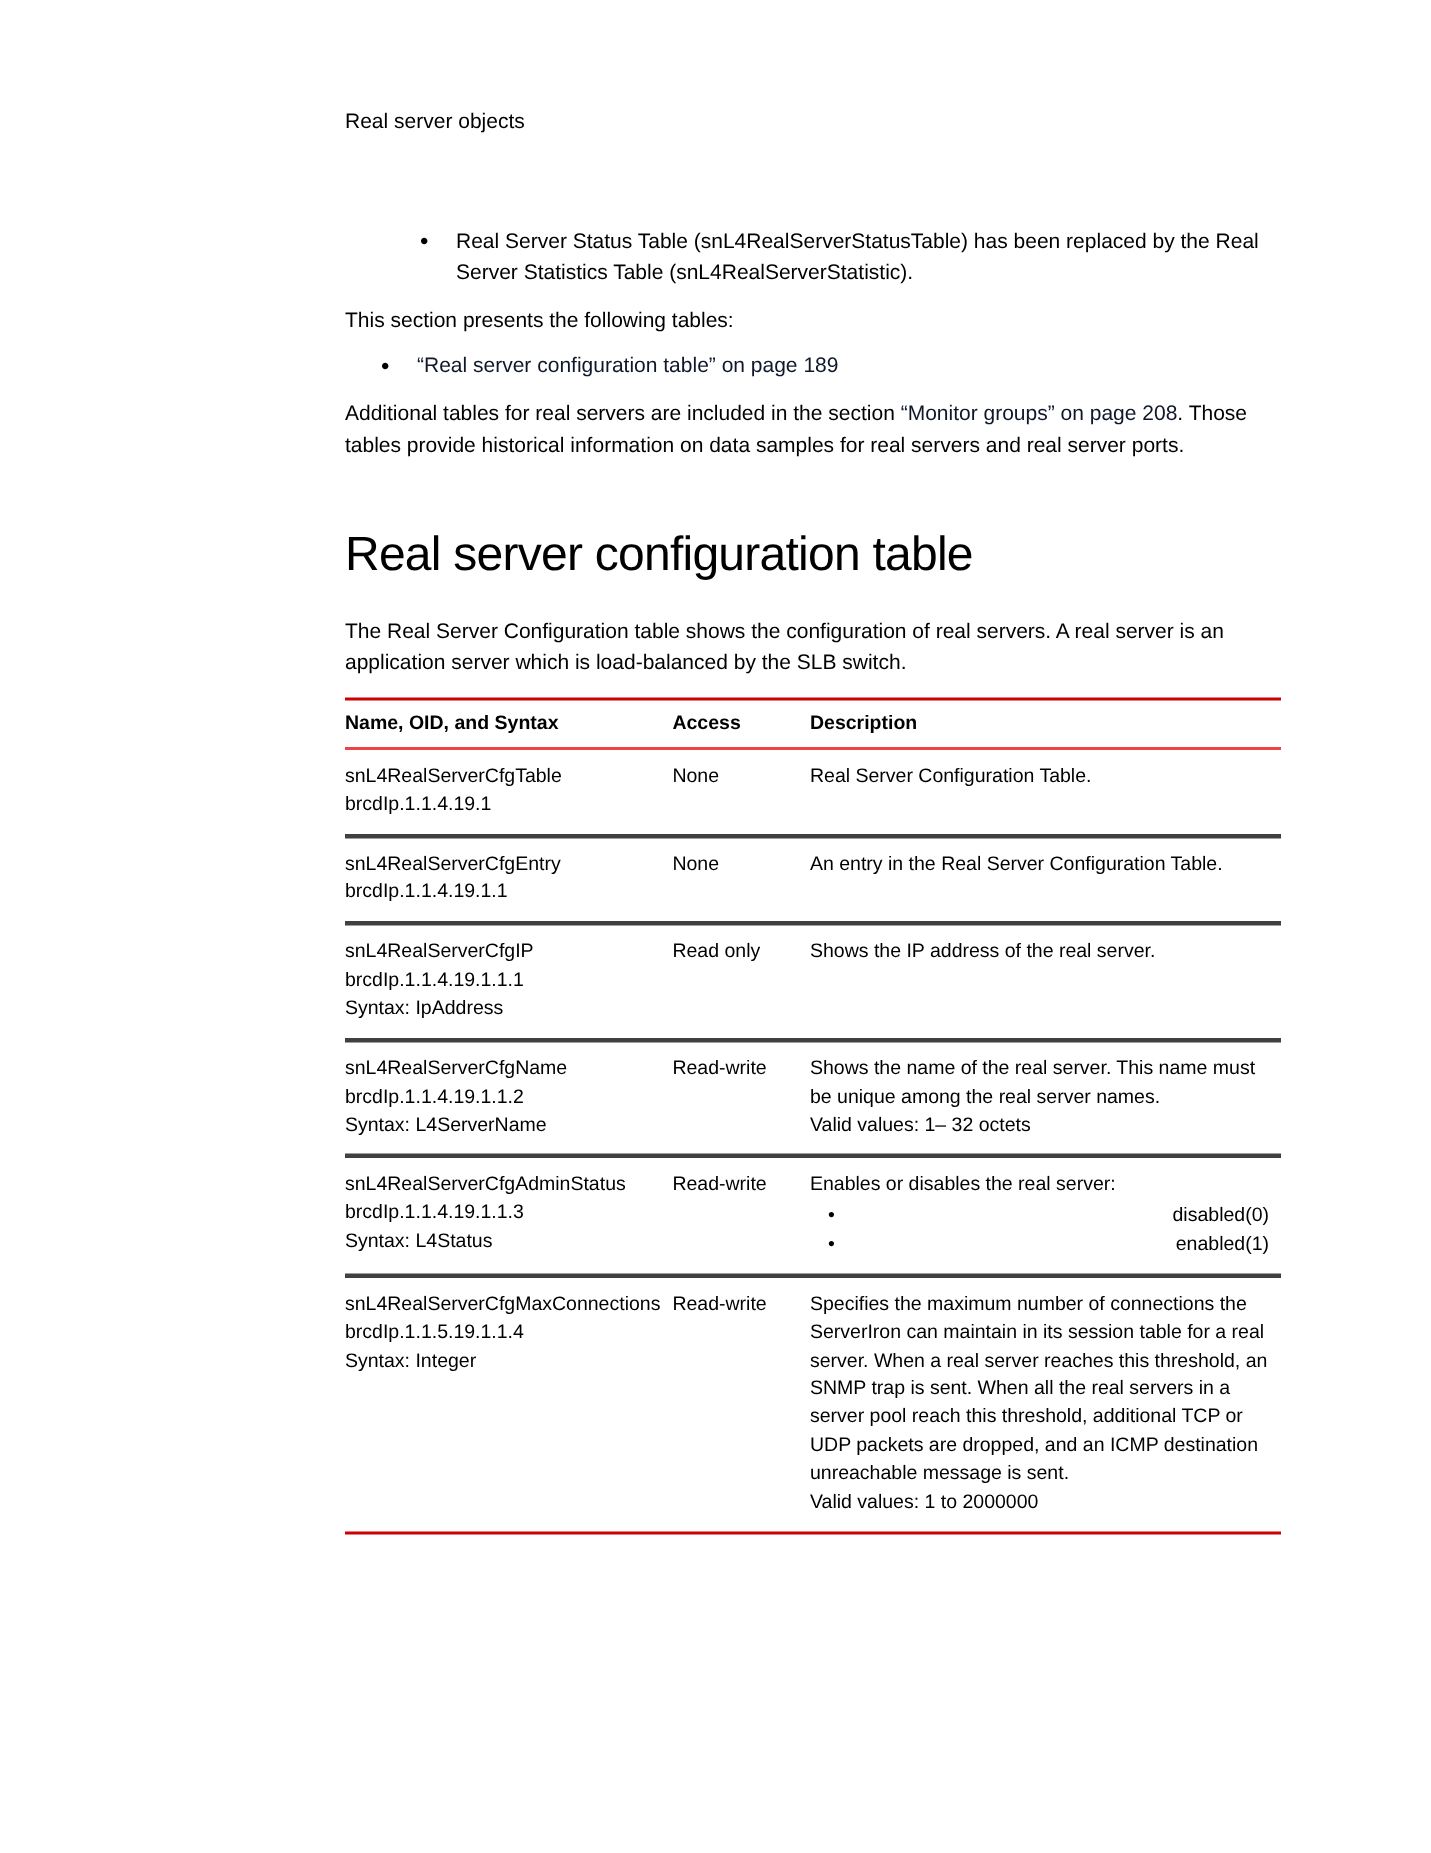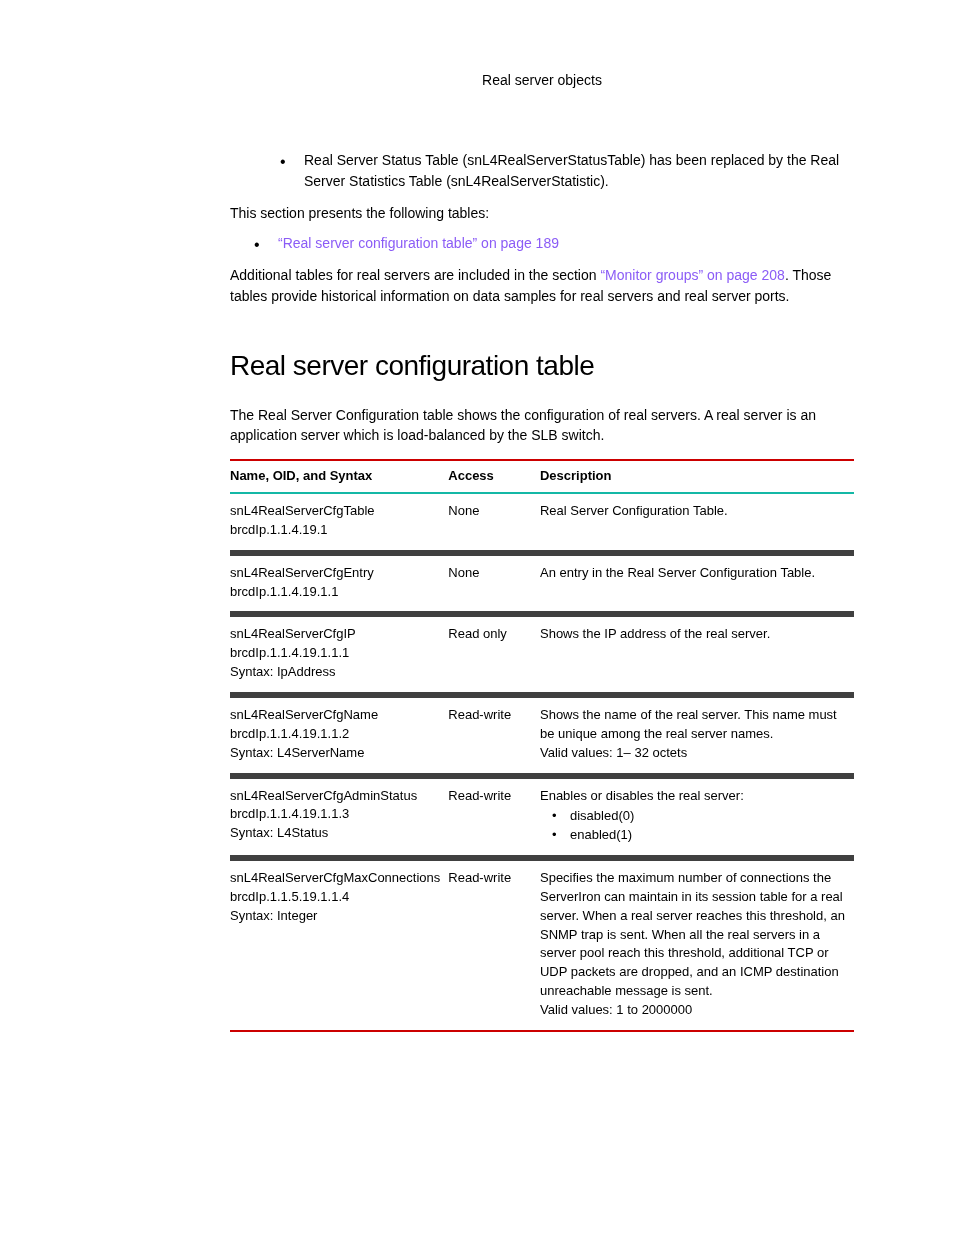--- a/index.html
+++ b/index.html
@@ -6,70 +6,70 @@
   body {
     font-family: Arial, Helvetica, sans-serif;
     font-size: 14px;
     color: #000;
     background: #fff;
     width: 954px;
     padding: 70px 100px 60px 230px;
     line-height: 1.45;
   }
   .header-title {
-    text-align: center;
+    text-align: left;
     font-size: 14px;
     margin-bottom: 60px;
   }
   .bullet-list { list-style: none; margin-left: 50px; margin-bottom: 12px; }
   .bullet-list li { position: relative; padding-left: 24px; margin-bottom: 10px; }
   .bullet-list li::before {
     content: "•"; position: absolute; left: 0; top: 0; font-size: 16px;
   }
   .link-list { list-style: none; margin-left: 24px; margin-bottom: 12px; }
   .link-list li { position: relative; padding-left: 24px; margin-bottom: 8px; }
   .link-list li::before {
     content: "•"; position: absolute; left: 0; top: 0; font-size: 16px;
   }
-  a.link { color: #8b5cf6; text-decoration: none; }
+  a.link { color: #0f172a; text-decoration: none; }
   .para { margin-bottom: 10px; }
   .para.indent-none { margin-left: 0; }
   h2.section-heading {
     font-family: Arial, Helvetica, sans-serif;
-    font-size: 28px;
+    font-size: 32px;
     font-weight: normal;
     margin-top: 40px;
     margin-bottom: 18px;
     letter-spacing: -0.5px;
   }
   table.data-table {
     width: 100%;
     border-collapse: collapse;
     font-size: 13px;
     margin-top: 14px;
   }
   table.data-table thead th {
     text-align: left;
     font-weight: bold;
     padding: 6px 8px 6px 0;
     border-top: 2px solid #cc0000;
-    border-bottom: 2px solid #14b8a6;
+    border-bottom: 2px solid #ef4444;
     vertical-align: top;
   }
   table.data-table tbody td {
     padding: 8px 8px 10px 0;
-    border-bottom: 6px solid #404040;
+    border-bottom: 3px solid #404040;
     vertical-align: top;
   }
   table.data-table tbody tr:last-child td { border-bottom: 2px solid #cc0000; }
   .col-name { width: 33%; }
   .col-access { width: 15%; }
   .col-desc { width: 52%; }
   .desc-bullets { list-style: none; margin-left: 12px; margin-top: 2px; }
-  .desc-bullets li { position: relative; padding-left: 18px; }
+  .desc-bullets li { position: relative; padding-left: 18px; text-align: right; }
   .desc-bullets li::before { content: "•"; position: absolute; left: 0; top: 0; }
   .cell-line { display: block; }
 </style>
 </head>
 <body>
 
 <div class="header-title">Real server objects</div>
 
 <ul class="bullet-list">
   <li>Real Server Status Table (snL4RealServerStatusTable) has been replaced by the Real Server Statistics Table (snL4RealServerStatistic).</li>

